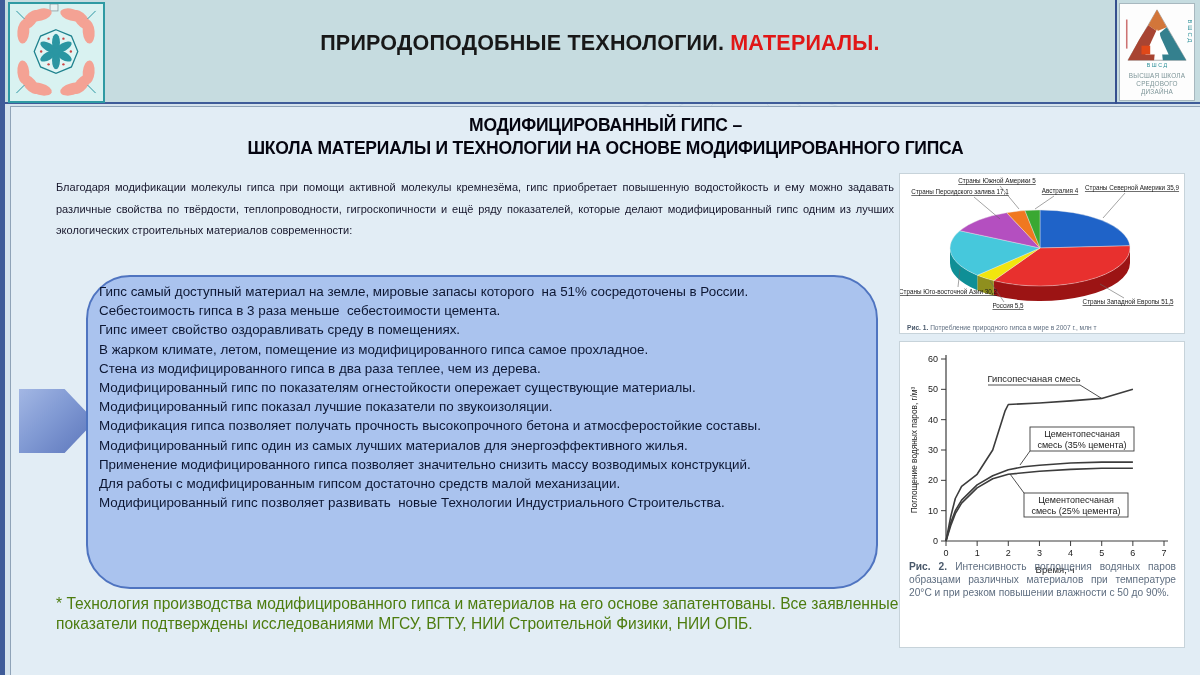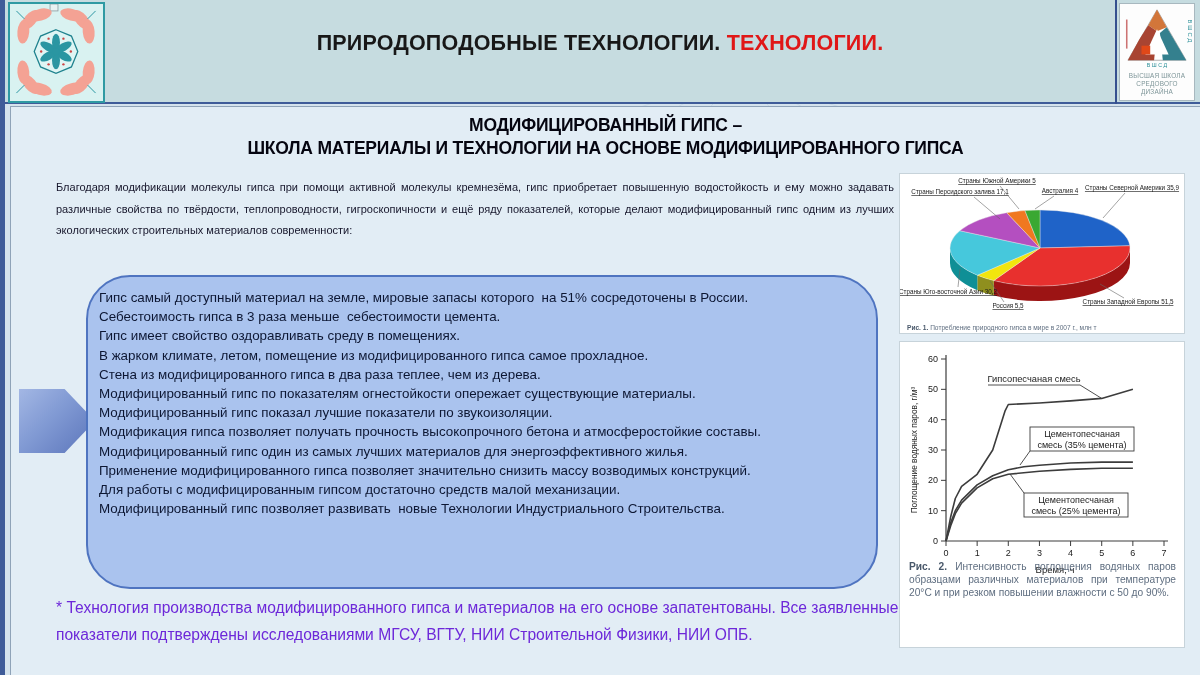--- a/index.html
+++ b/index.html
@@ -18,24 +18,24 @@
   .header-right-sep{position:absolute;right:83px;top:0;width:2px;height:104px;background:#35508f;z-index:4;}
   
   .logo-left{position:absolute;left:8px;top:2px;width:97px;height:101px;background:#d9f2f1;border:2.5px solid #2f9aa3;box-sizing:border-box;z-index:5;}
   
   .logo-right{position:absolute;right:5px;top:3px;width:76px;height:98px;background:#fdfdfd;border:1px solid #a8b8bf;box-sizing:border-box;text-align:center;z-index:5;}
   .logo-right-caption{font-size:6.4px;color:#7d9598;line-height:8px;letter-spacing:.2px;}
   
   .content-panel{position:absolute;left:10px;top:106px;width:1190px;height:569px;background:#e2edf5;border-top:1px solid #8fa3b8;border-left:1px solid #8fa3b8;box-sizing:border-box;z-index:2;}
   .subtitle{position:absolute;top:7px;left:0;width:100%;text-align:center;font-weight:bold;font-size:17.5px;line-height:23px;color:#050510;letter-spacing:-.2px;z-index:3;}
   .intro{position:absolute;top:70px;left:45px;width:838px;font-size:11px;line-height:21.5px;color:#17172c;text-align:justify;z-index:3;}
-  .benefits-box{position:absolute;top:168px;left:75px;width:792px;height:314px;background:#aac3ee;border:2px solid #4f74c0;border-radius:44px;box-sizing:border-box;padding:11px 14px 8px 11px;z-index:3;}
+  .benefits-box{position:absolute;top:168px;left:75px;width:792px;height:314px;background:#aac3ee;border:2px solid #4f74c0;border-radius:44px;box-sizing:border-box;padding:5px 14px 8px 11px;z-index:3;}
   .benefit-line{font-size:13.4px;line-height:19.2px;color:#0d1733;white-space:pre-wrap;}
   .arrow-shape{position:absolute;top:282px;left:8px;width:76px;height:64px;background:linear-gradient(135deg,#a3b7e4 0%,#8099d3 45%,#5a74ba 100%);clip-path:polygon(0 0,60% 0,100% 50%,60% 100%,0 100%);z-index:3;}
-  .footnote{position:absolute;top:487px;left:45px;width:848px;font-size:15.6px;line-height:27px;color:#6d28d9;z-index:3;}
+  .footnote{position:absolute;top:487px;left:45px;width:848px;font-size:15.6px;line-height:20px;color:#4d7c0f;z-index:3;}
   
   .fig-panel{position:absolute;background:#ffffff;border:1px solid #c7d3da;box-sizing:border-box;z-index:3;}
   .fig1{left:888px;top:66px;width:286px;height:161px;}
   .fig2{left:888px;top:234px;width:286px;height:307px;}
   .fig1-caption{position:absolute;left:7px;right:4px;bottom:2px;font-size:6.6px;color:#5f6e80;z-index:4;}
   .fig2-caption{position:absolute;left:9px;right:8px;top:219px;font-size:10.2px;line-height:12.8px;color:#5f6e80;text-align:justify;z-index:4;}
   .cap-bold{font-weight:bold;color:#49586a;}
 </style>
 </head>
 <body>
@@ -59,21 +59,21 @@
     <line x1="955" y1="710" x2="1167.1320343559642" y2="497.86796564403573" stroke="#9fb6d0" stroke-width="0.8" opacity="0.25"></line>
     <line x1="955" y1="710" x2="1206.6011703836273" y2="546.6082894954918" stroke="#9fb6d0" stroke-width="0.8" opacity="0.25"></line>
     <line x1="955" y1="710" x2="1235.0741279491606" y2="602.48961513641" stroke="#9fb6d0" stroke-width="0.8" opacity="0.25"></line>
   </svg>
 
 <div class="left-strip"></div>
 <div class="header"></div>
 <div class="header-right-sep"></div>
 
 <div class="header-title">
-  <span>ПРИРОДОПОДОБНЫЕ ТЕХНОЛОГИИ.</span><span class="title-red"> ТЕХНОЛОГИИ.</span>
+  <span>ПРИРОДОПОДОБНЫЕ ТЕХНОЛОГИИ.</span><span class="title-red"> МАТЕРИАЛЫ.</span>
 </div>
 
 <div class="logo-left">
   <svg viewBox="0 0 92 97" width="92" height="96">
     <rect x="40" y="0" width="8" height="7" fill="#e8f2f2" stroke="#8a9aa0" stroke-width="0.8"></rect>
 
     <g fill="#f4a294">
       <ellipse cx="20" cy="16" rx="12" ry="6" transform="rotate(-50 20 16)"></ellipse>
       <ellipse cx="13" cy="28" rx="12" ry="6" transform="rotate(-85 13 28)"></ellipse>
       <ellipse cx="30" cy="11" rx="12" ry="6" transform="rotate(-15 30 11)"></ellipse>

